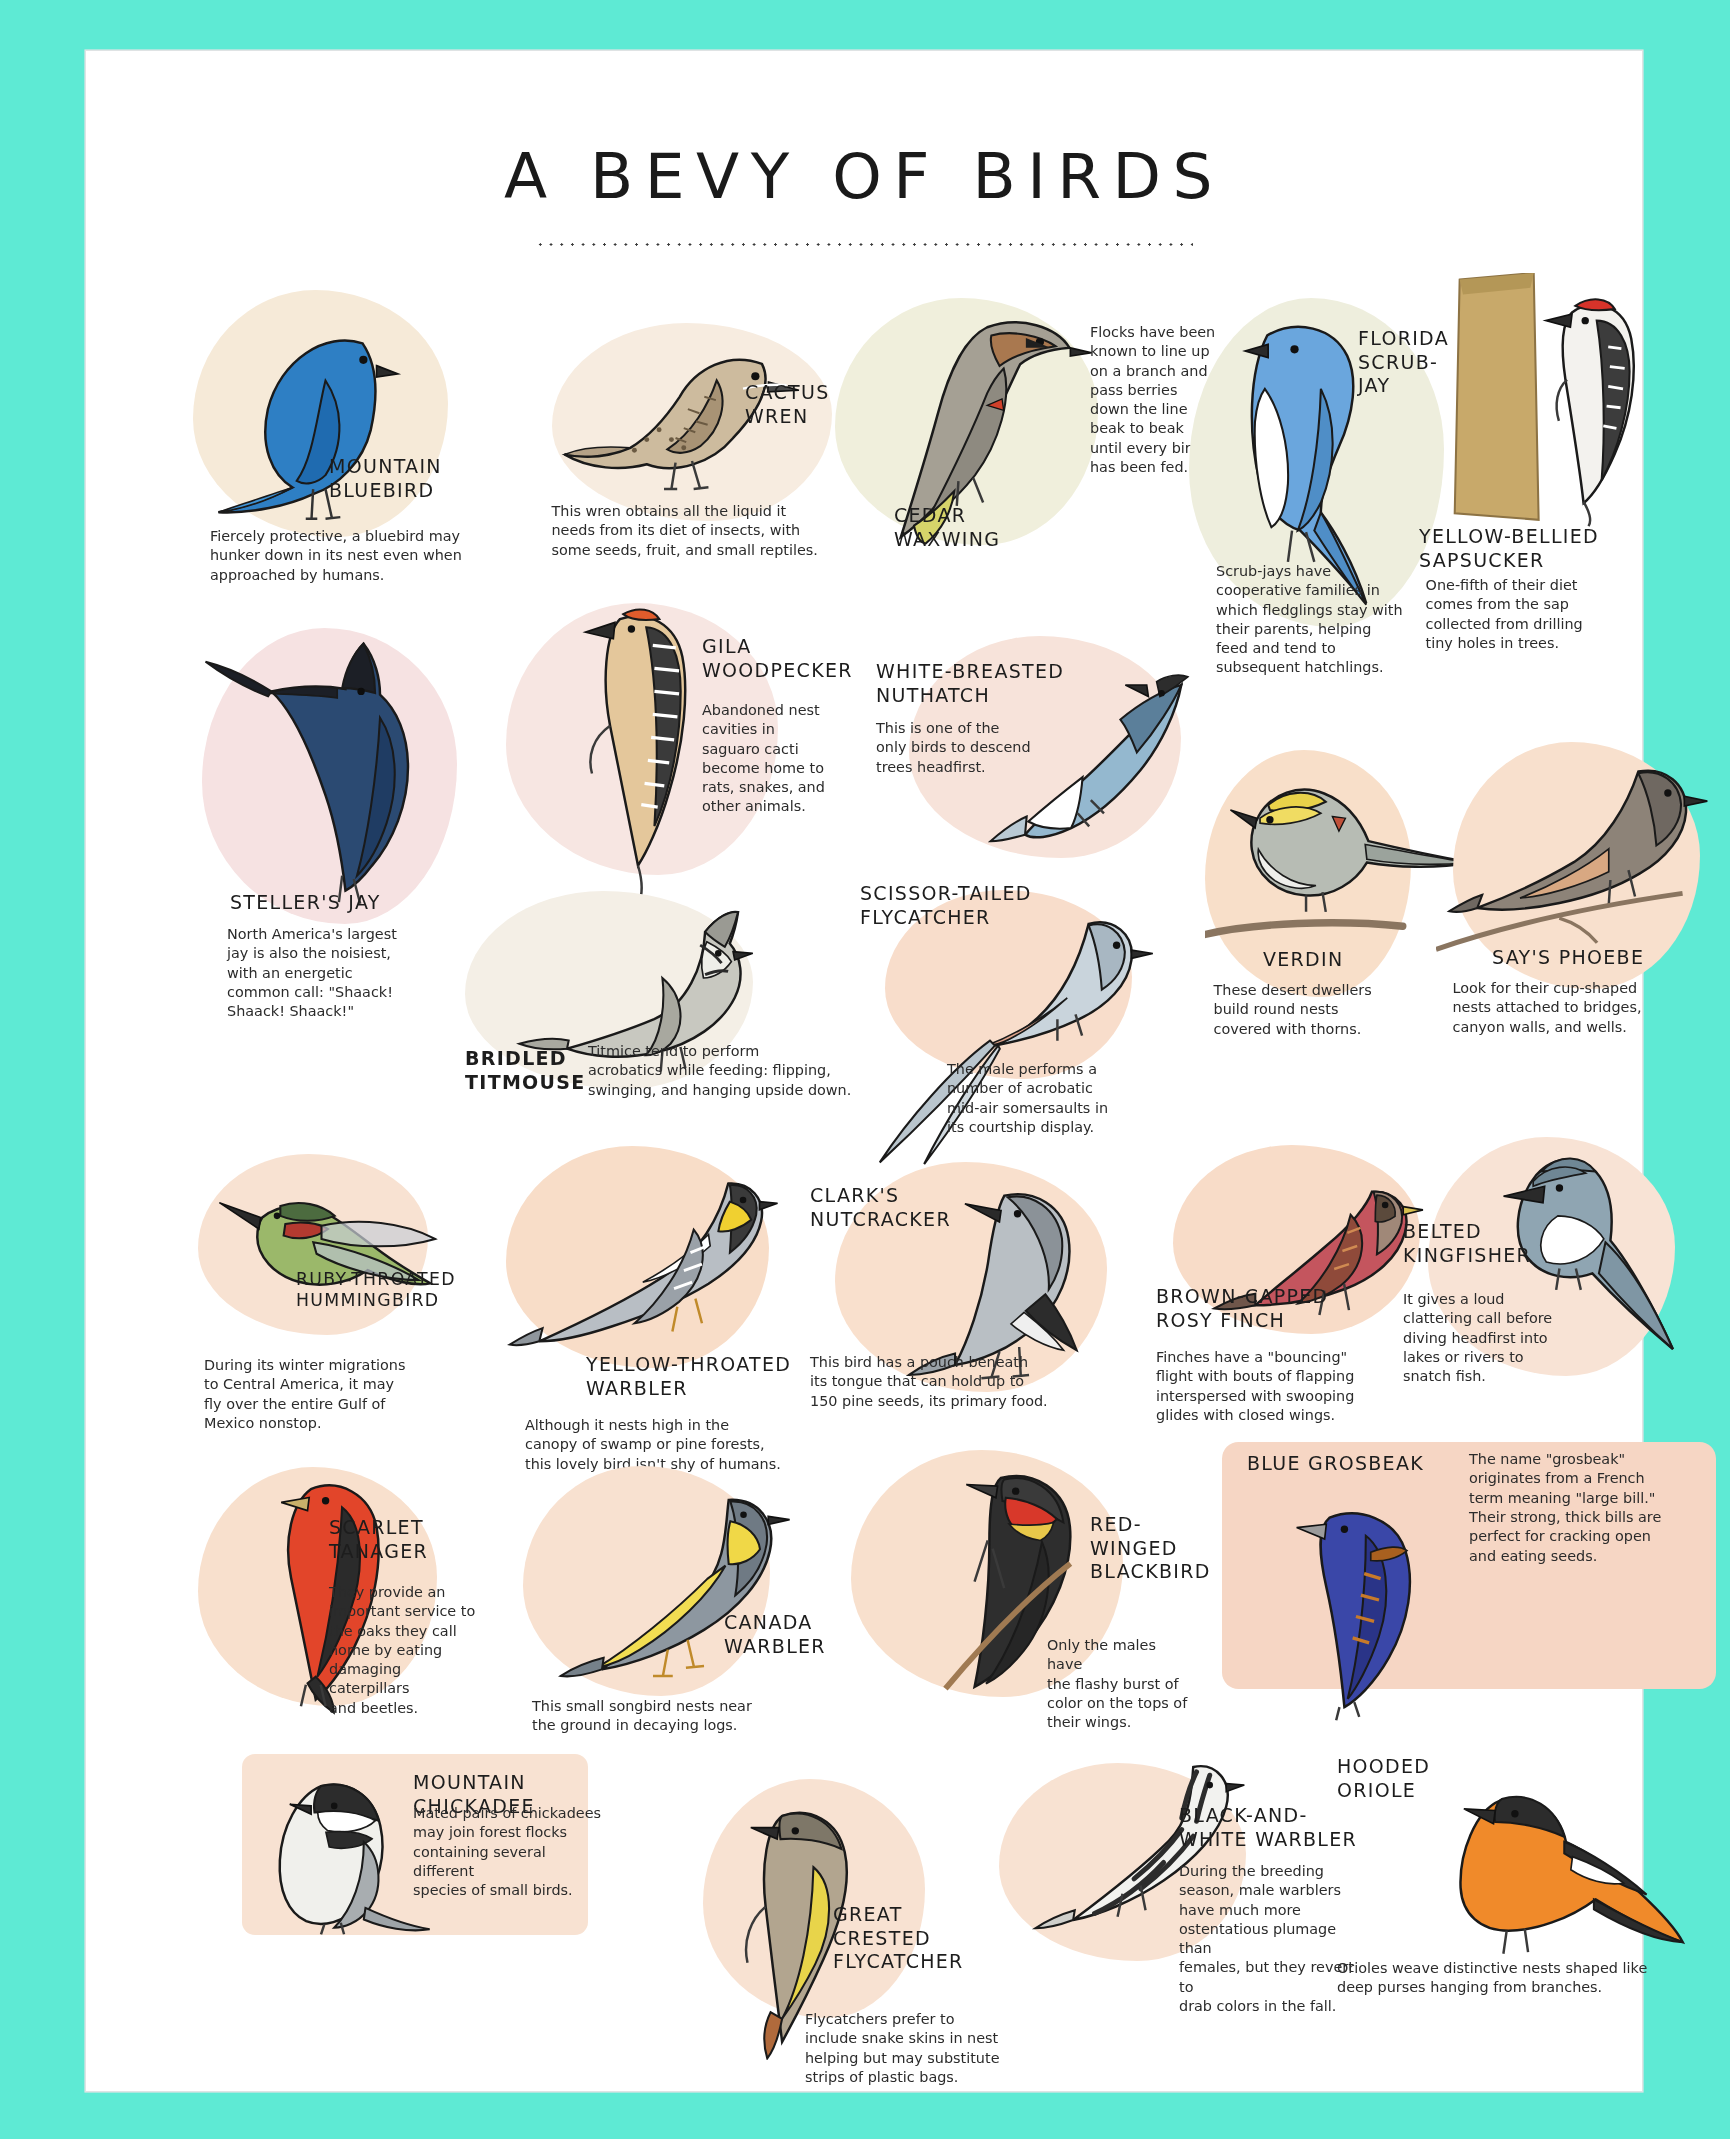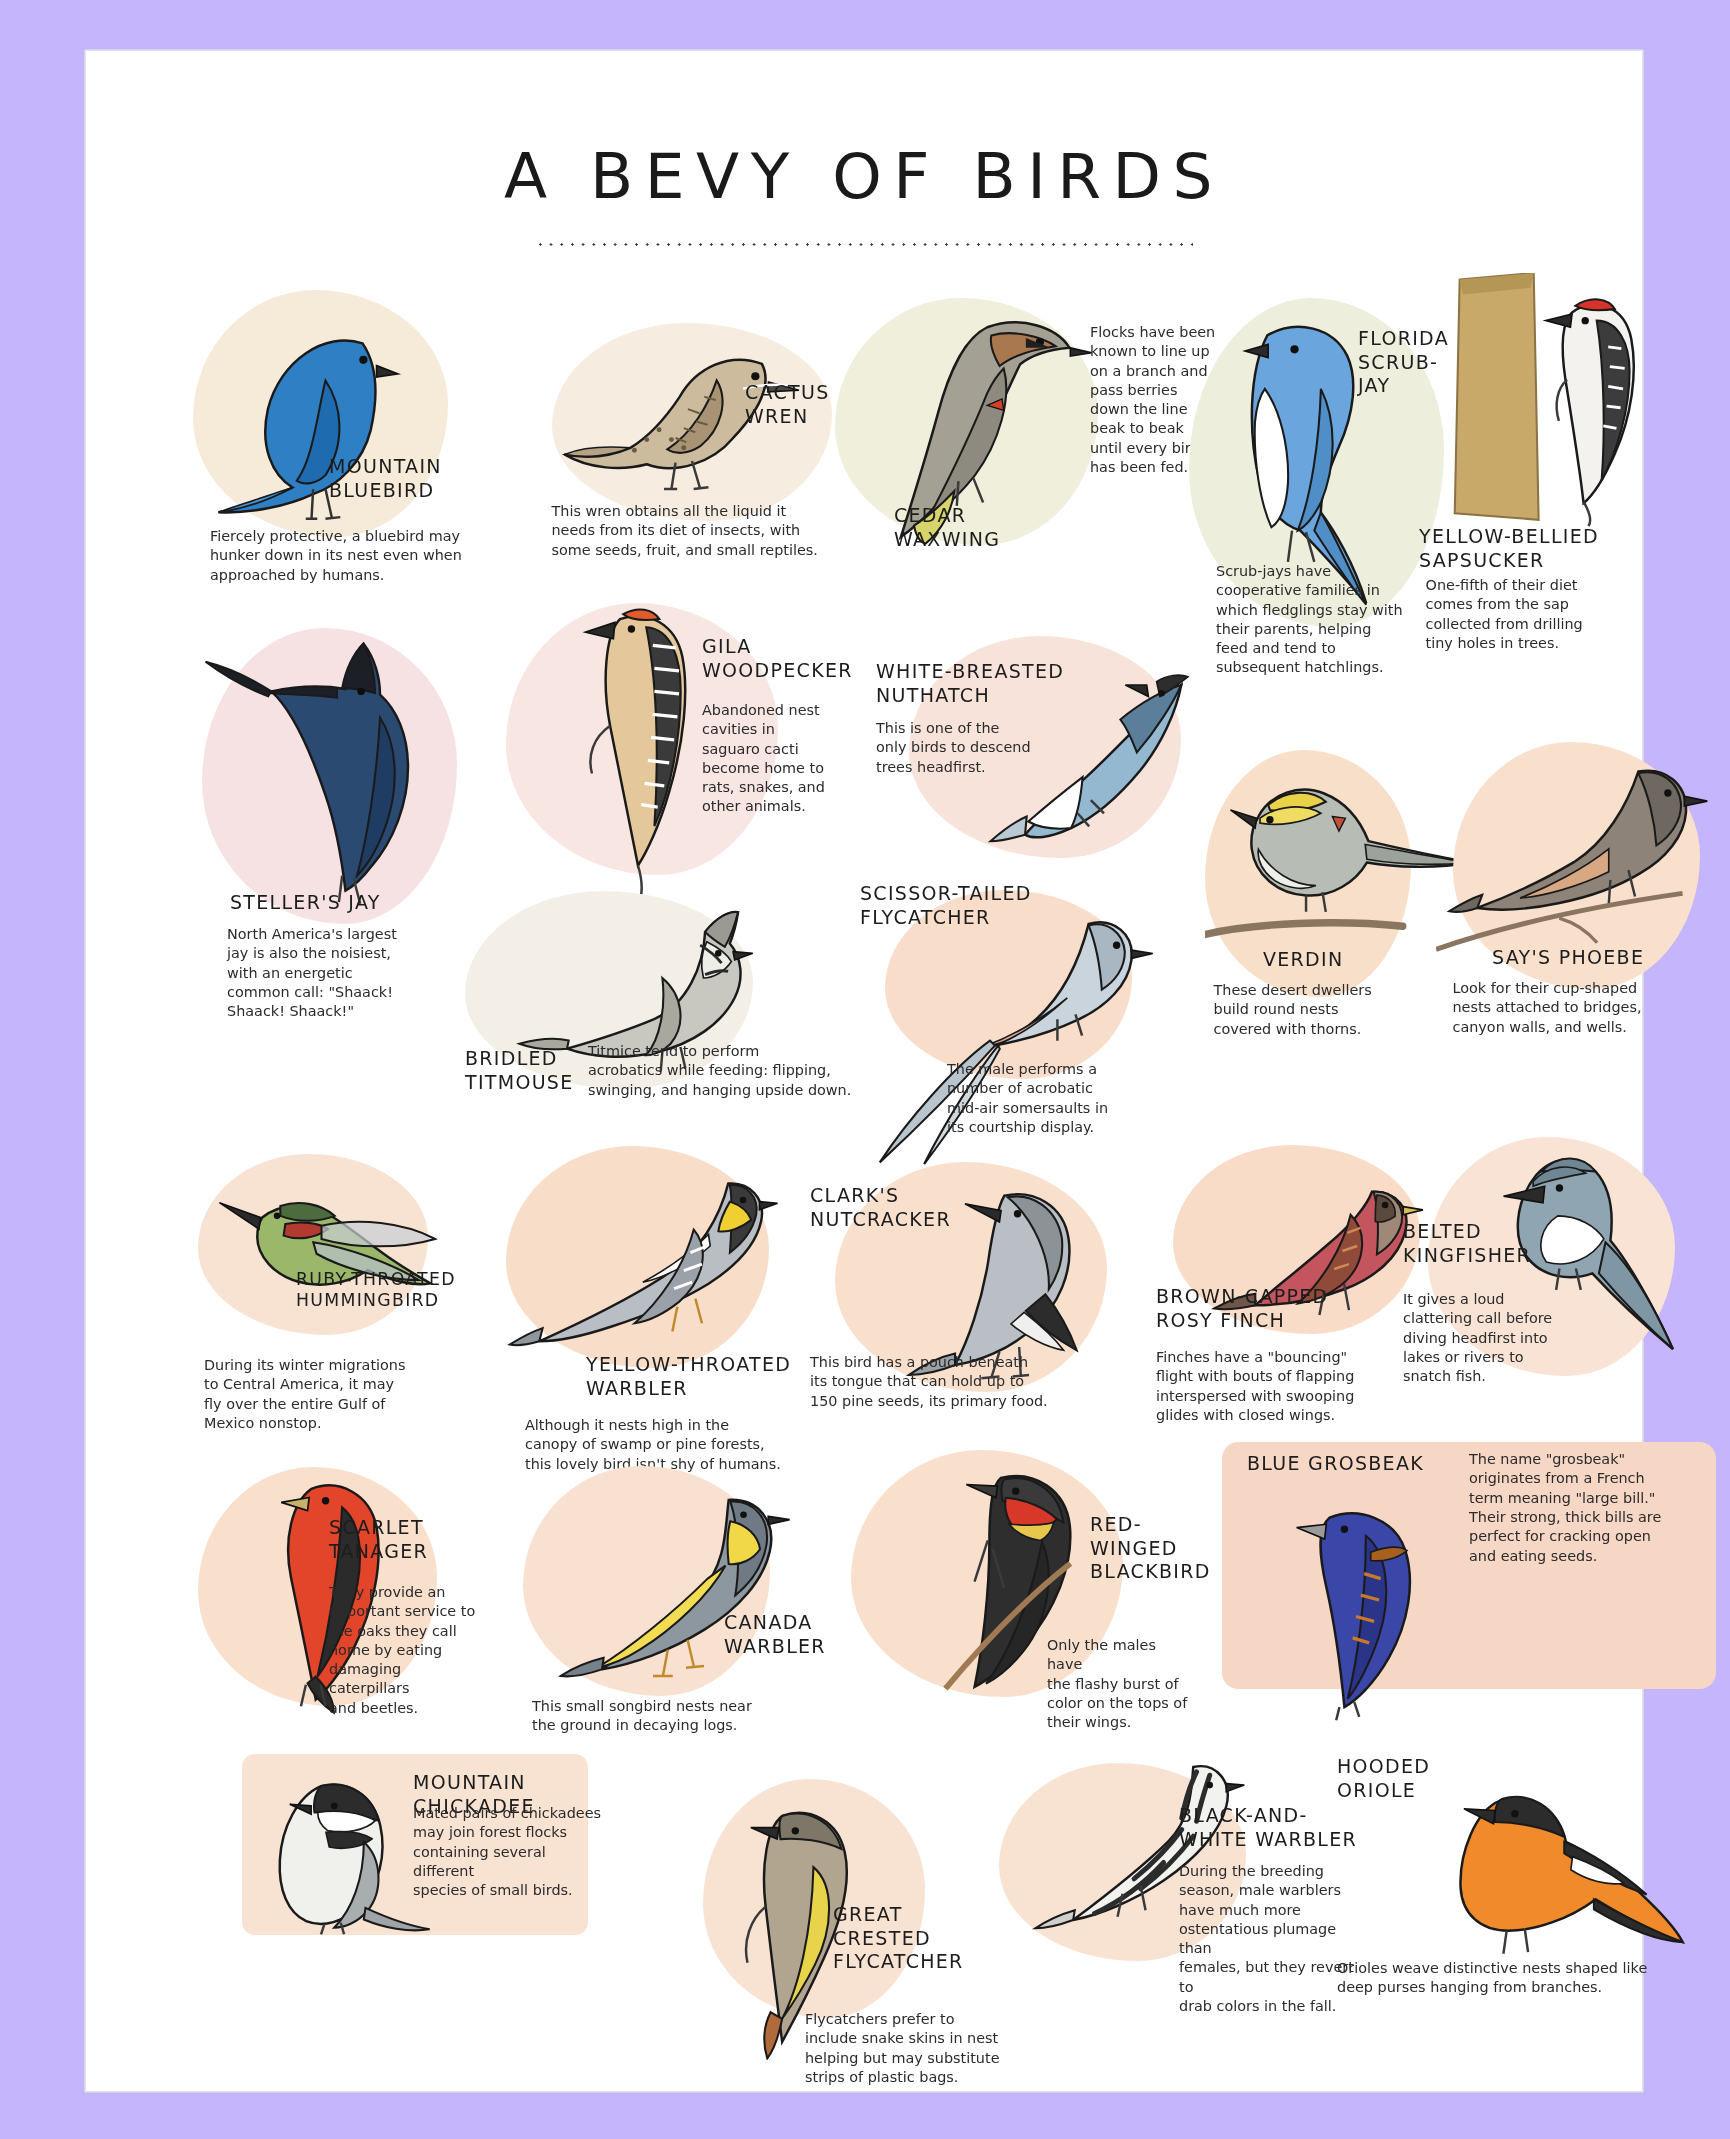--- a/index.html
+++ b/index.html
@@ -12,21 +12,21 @@
     height: 2140px;
     font-family: "DejaVu Sans", sans-serif;
     position: relative;
     overflow: hidden;
   }
   .poster {
     position: absolute;
     left: 0; top: 0;
     width: 1731px;
     height: 2140px;
-    background: #c4b5fd;
+    background: #5eead4;
   }
   .poster-inner {
     position: absolute;
     left: 86px;
     top: 51px;
     width: 1556px;
     height: 2040px;
     background: #ffffff;
     box-shadow: 0 0 0 1.6px #dfe3e4;
   }
@@ -354,21 +354,21 @@
           <path d="M254 52 C266 58, 278 66, 284 76 C276 88, 262 96, 250 96 C246 80, 248 64, 254 52 Z" fill="#eeeee8" stroke="#1a1a1a" stroke-width="2"></path>
           <path d="M246 56 C256 62, 266 70, 272 78" stroke="#2b2b2b" stroke-width="3.5" fill="none"></path>
           <path d="M252 92 C262 88, 272 86, 280 88" stroke="#2b2b2b" stroke-width="3.5" fill="none"></path>
           <path d="M200 96 C224 116, 230 152, 210 176 C200 186, 188 190, 180 190 C198 170, 204 130, 200 96 Z" fill="#a8a89f" stroke="#1a1a1a" stroke-width="2.5"></path>
           <path d="M84 182 C62 184, 42 182, 26 176 C48 170, 68 168, 86 172 Z" fill="#a8a89f" stroke="#1a1a1a" stroke-width="2.5"></path>
           <circle cx="268" cy="66" r="4" fill="#111"></circle>
           <path d="M286 64 L310 66 L288 74 Z" fill="#2a2a2a" stroke="#111" stroke-width="2"></path>
           <path d="M200 186 L198 210 M222 180 L228 206" stroke="#3a3a3a" stroke-width="3" fill="none"></path>
         </svg>
       </div>
-      <div class="name" style="left:0px; top:156px;">BRIDLED
+      <div class="name" style="left:0px; top:156px;font-weight:bold;">BRIDLED
 TITMOUSE</div>
       <div class="fact" style="left:123px; top:151px; width:329px;">Titmice tend to perform
 acrobatics while feeding: flipping,
 swinging, and hanging upside down.</div>
     </div>
 
     <div class="bird" style="left:774px; top:831px; width:346px; height:305px;">
       <div class="blob" style="left:25px; top:8.2px; width:247px; height:189px; background:#f8ddcb;"></div>
       <div class="art" style="left:0px; top:16.5px;">
         <svg width="329" height="280" viewBox="0 0 400 340">

